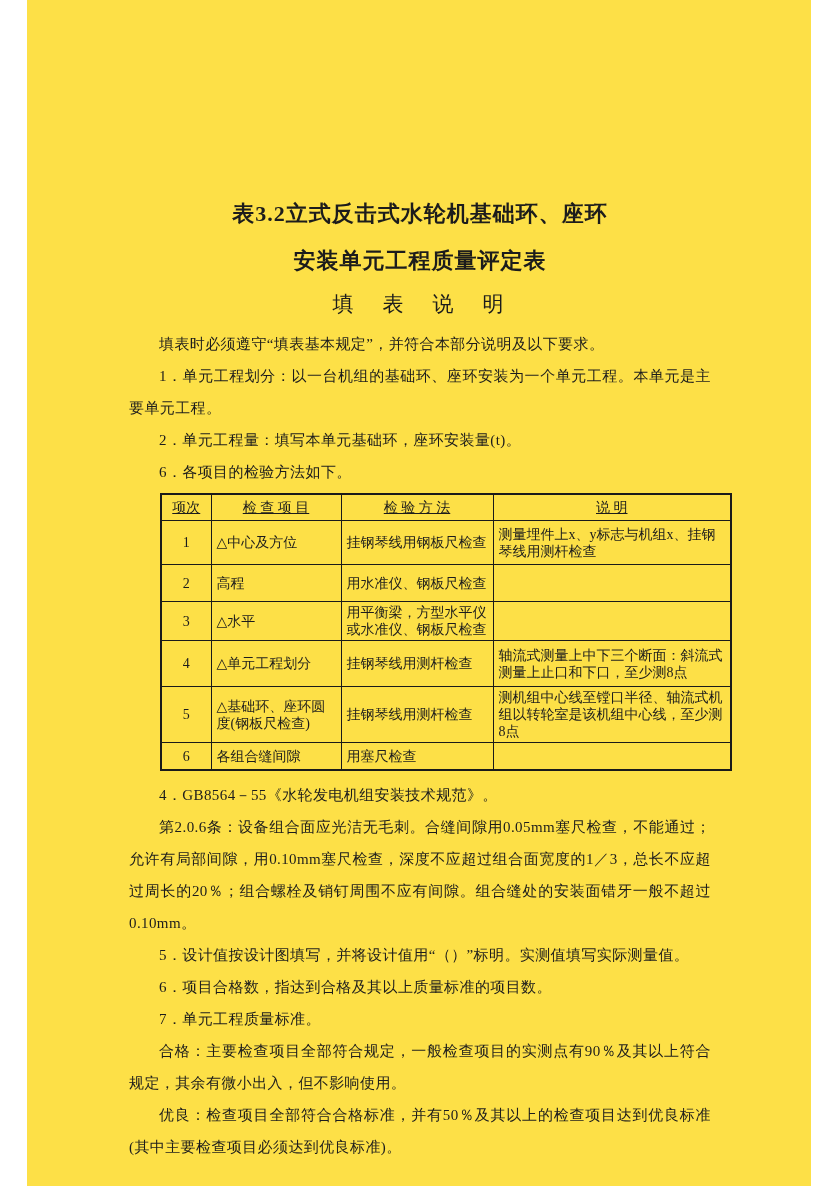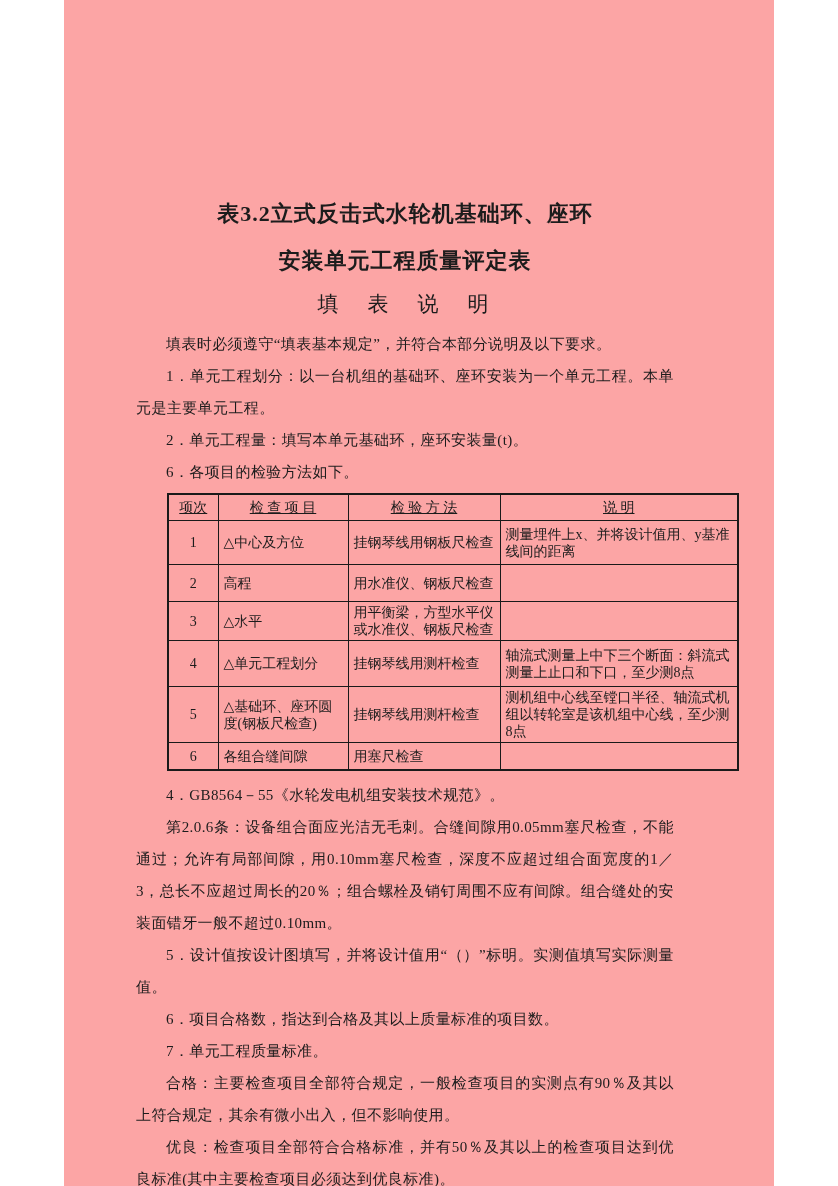--- a/index.html
+++ b/index.html
@@ -2,28 +2,28 @@
 <html><head>
 <meta charset="utf-8">
 <style>
   html, body {
     margin: 0;
     padding: 0;
     background: #ffffff;
   }
   .page {
     position: relative;
-    width: 710px;
+    width: 784px;
     height: 1186px;
     margin: 0 auto;
-    background: #fca5a5;
+    background: #fde047;
     color: #1c1c1c;
     font-family: "Liberation Serif", "DejaVu Serif", serif;
     box-sizing: border-box;
-    padding: 190px 100px 0 72px;
+    padding: 190px 100px 0 102px;
     overflow: hidden;
   }
   .title {
     margin: 0;
     text-align: center;
     font-size: 22px;
     line-height: 47px;
     font-weight: bold;
     letter-spacing: 1px;
   }
@@ -103,21 +103,21 @@
         <th>检 查 项 目</th>
         <th>检 验 方 法</th>
         <th>说 明</th>
       </tr>
     </thead>
     <tbody>
       <tr class="h43">
         <td class="c-no">1</td>
         <td class="c-item">△中心及方位</td>
         <td class="c-method">挂钢琴线用钢板尺检查</td>
-        <td class="c-note">测量埋件上x、并将设计值用、y基准线间的距离</td>
+        <td class="c-note">测量埋件上x、y标志与机组x、挂钢琴线用测杆检查</td>
       </tr>
       <tr class="h36">
         <td class="c-no">2</td>
         <td class="c-item">高程</td>
         <td class="c-method">用水准仪、钢板尺检查</td>
         <td class="c-note"></td>
       </tr>
       <tr class="h36">
         <td class="c-no">3</td>
         <td class="c-item">△水平</td>

